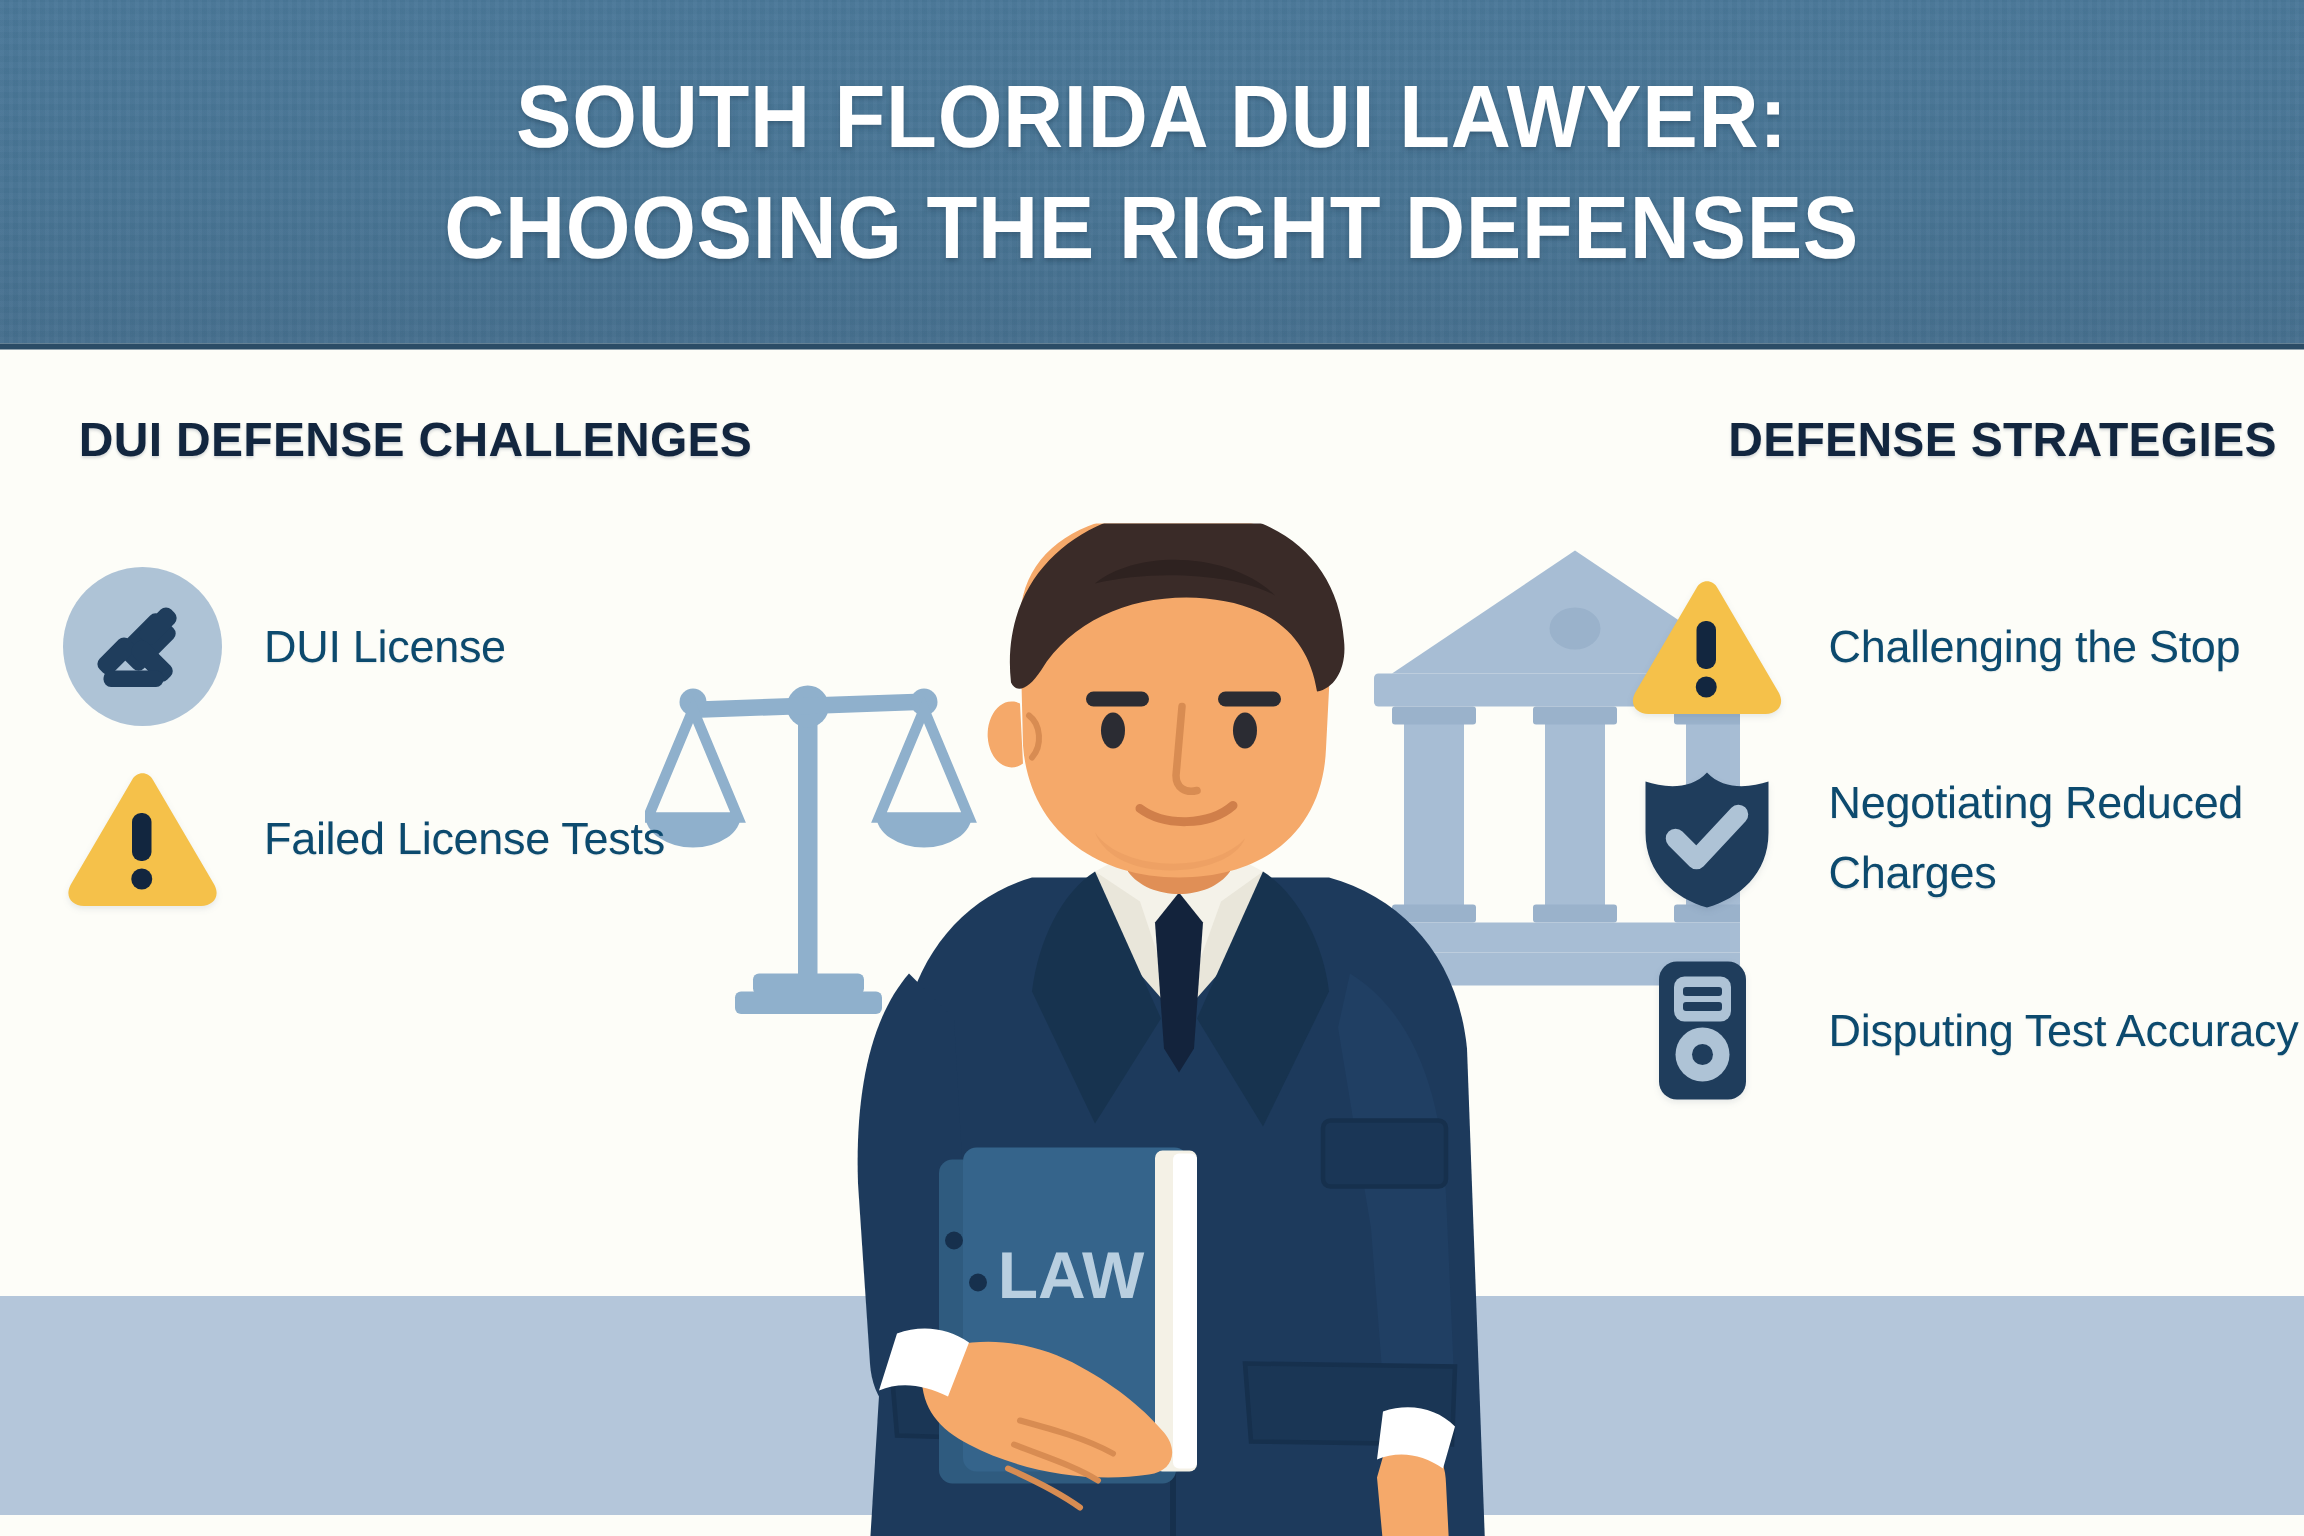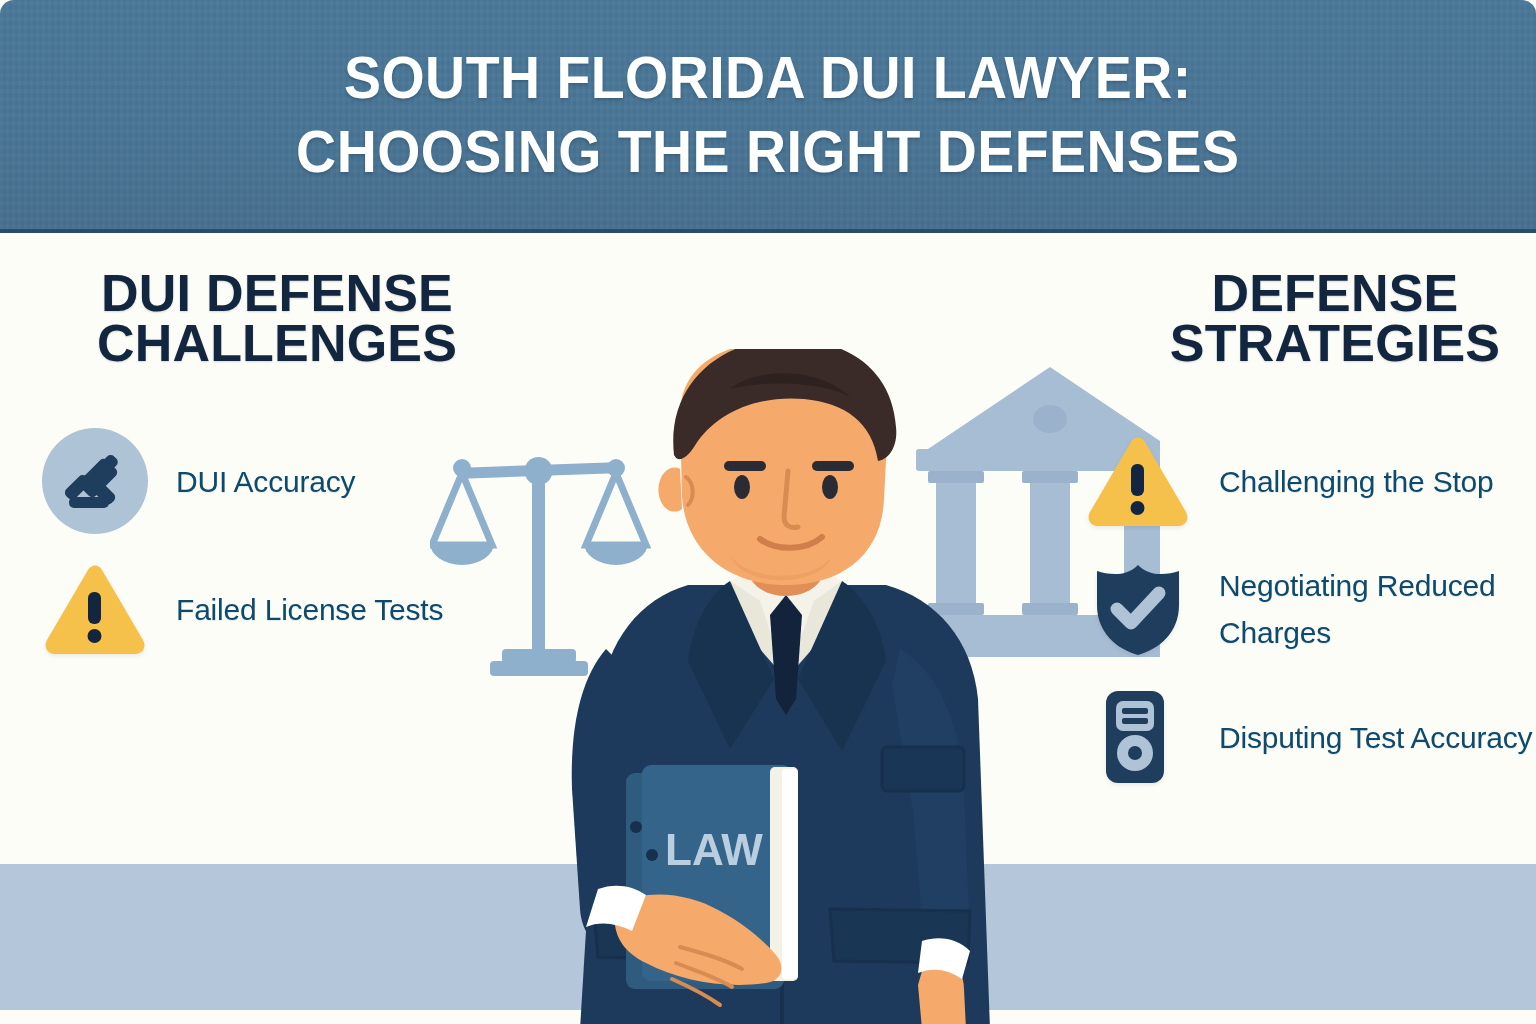--- a/index.html
+++ b/index.html
@@ -8,21 +8,20 @@
     font-family:"Liberation Sans", sans-serif;
     background:#fdfdf8;
     overflow:hidden;
     position:relative;
   }
   #infographic {
     position:relative;
     width:1536px; height:1024px;
     background:#fdfdf8;
     overflow:hidden;
-    border-radius:14px;
   }
 
   
   .header {
     position:absolute; left:0; top:0; width:1536px; height:233px;
     background:linear-gradient(180deg,#4a7798 0%,#487494 55%,#466f8e 100%);
     border-bottom:4px solid #2b4c66;
     display:flex; flex-direction:column;
     align-items:center; justify-content:center;
     overflow:hidden;
@@ -48,21 +47,21 @@
   }
 
   
   .col { position:absolute; top:268px; }
   .col-left  { left:42px;  width:470px; }
   .col-right { left:1085px;width:500px; }
 
   .col-heading {
     color:#12263f;
     font-weight:700;
-    font-size:52px;
+    font-size:32px;
     line-height:50px;
     text-align:center;
     letter-spacing:.2px;
     text-shadow:0 1px 2px rgba(25,45,70,.18);
   }
 
   .items { margin-top:49px; }
   .item {
     display:flex; align-items:center; gap:28px;
     height:128px;
@@ -233,21 +232,21 @@
               <g fill="#1f3d5c">
                 <rect x="26" y="12" width="22" height="38" rx="5" transform="rotate(45 37 31)"></rect>
                 <rect x="38" y="6" width="13" height="28" rx="5" transform="rotate(45 44 20)"></rect>
                 <rect x="10" y="26" width="13" height="28" rx="5" transform="rotate(45 16 40)"></rect>
                 <rect x="34" y="28" width="13" height="32" rx="5" transform="rotate(-45 40 44)"></rect>
                 <rect x="8" y="50" width="40" height="11" rx="5"></rect>
               </g>
             </svg>
           </div>
         </div>
-        <div class="item-label">DUI Accuracy</div>
+        <div class="item-label">DUI License</div>
       </div>
 
       <div class="item">
         <div class="icon-shell">
           <svg class="icon-svg shadow-soft" width="104" height="94" viewBox="0 0 104 94" xmlns="http://www.w3.org/2000/svg">
             <path d="M45 8 L4 78 c-4 8 1 14 9 14 h78 c8 0 13 -6 9 -14 L59 8 c-3 -6 -11 -6 -14 0 Z" fill="#f5c14a"></path>
             <rect x="45" y="30" width="13" height="32" rx="6" fill="#12263f"></rect>
             <circle cx="51.5" cy="74" r="7" fill="#12263f"></circle>
           </svg>
         </div>

